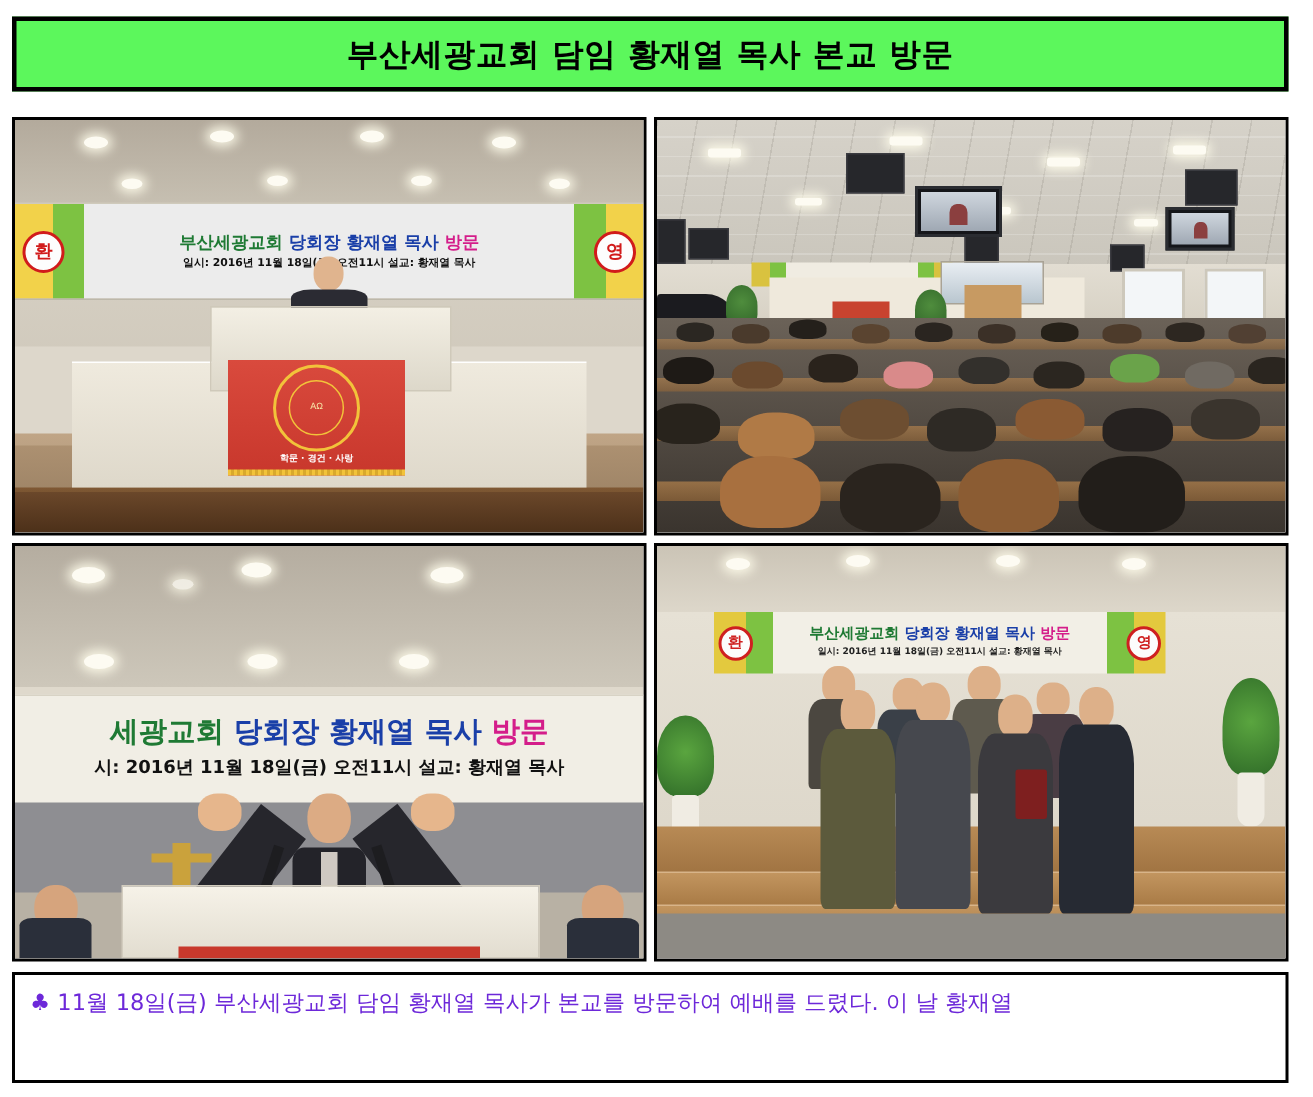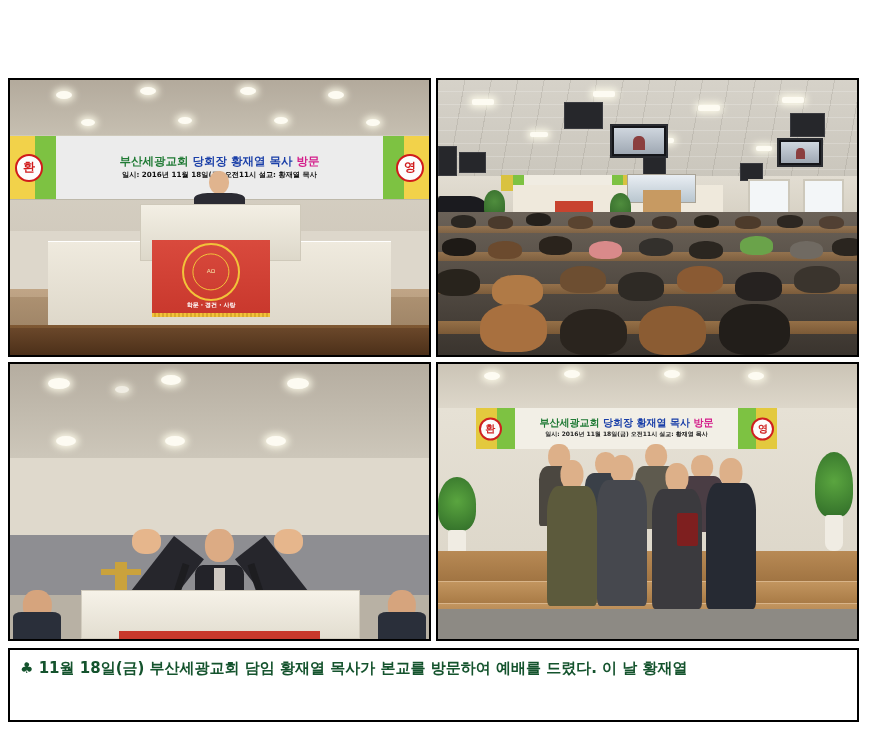--- a/index.html
+++ b/index.html
@@ -168,31 +168,33 @@
      border-radius:46% 46% 42% 42%;background:#ddb089;}
   .person .bd{position:absolute;left:0;width:100%;border-radius:22% 22% 6% 6%;}
 
   
   .caption{
     position:absolute;left:8px;top:648px;width:851px;height:74px;
     border:2px solid #000;box-sizing:border-box;background:#fff;
     padding:6px 10px 4px 10px;
   }
   .cap-line{
-    font-size:15px;color:#14532d;line-height:1.72;white-space:nowrap;
+    font-size:15px;color:#6d28d9;line-height:1.72;white-space:nowrap;
     font-family:"DejaVu Sans","Liberation Sans",sans-serif;
-    font-weight:bold;
   }
   .club{font-size:15px;}
 </style>
 </head>
 <body>
 
 <div class="page">
 
+  <div class="title-bar">
+    <div class="title-text">부산세광교회 담임 황재열 목사 본교 방문</div>
+  </div>
 
   <div class="grid">
 
     <div class="cell">
       <div class="photo p1">
         <div class="ceil ceiling"></div>
         <div class="wallbg wall"></div>
         <div class="wallbg wall2"></div>
         <div class="floor"></div>
 
@@ -330,20 +332,28 @@
         <div class="wallbg wall"></div>
 
         <div class="lamp" style="left:9%;top:5%;width:22px;height:11px;"></div>
         <div class="lamp" style="left:36%;top:4%;width:20px;height:10px;"></div>
         <div class="lamp" style="left:66%;top:5%;width:22px;height:11px;"></div>
         <div class="lamp" style="left:25%;top:8%;width:14px;height:7px;opacity:.8"></div>
         <div class="lamp" style="left:11%;top:26%;width:20px;height:10px;"></div>
         <div class="lamp" style="left:37%;top:26%;width:20px;height:10px;"></div>
         <div class="lamp" style="left:61%;top:26%;width:20px;height:10px;"></div>
 
+        <div class="banner3">
+          <div class="b1">
+            <span style="color:#1f7a34">세광교회</span>
+            <span style="color:#1a3fa8">당회장 황재열 목사</span>
+            <span style="color:#d41d8a">방문</span>
+          </div>
+          <div class="b2">시: 2016년 11월 18일(금) 오전11시      설교: 황재열 목사</div>
+        </div>
 
         <div class="lowwall"></div>
 
         <div class="man3">
           <div class="head"></div>
           <div class="torso"></div>
           <div class="shirt"></div>
         </div>
         <div class="arm" style="left:33%;top:64%;transform:rotate(38deg);"></div>
         <div class="arm" style="left:58%;top:64%;transform:rotate(-38deg);"></div>

